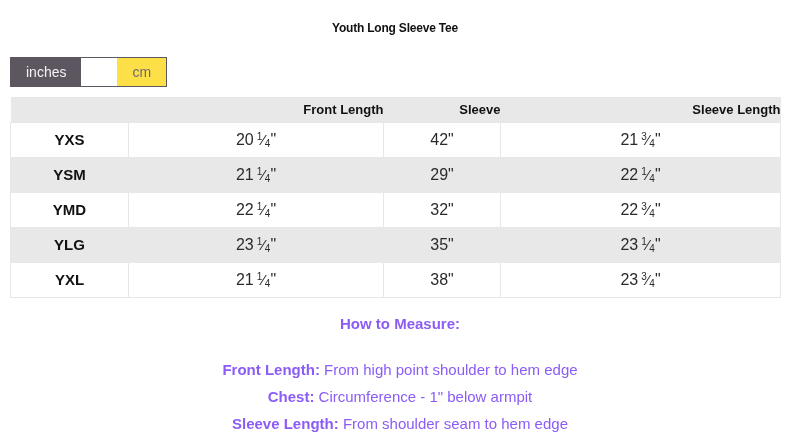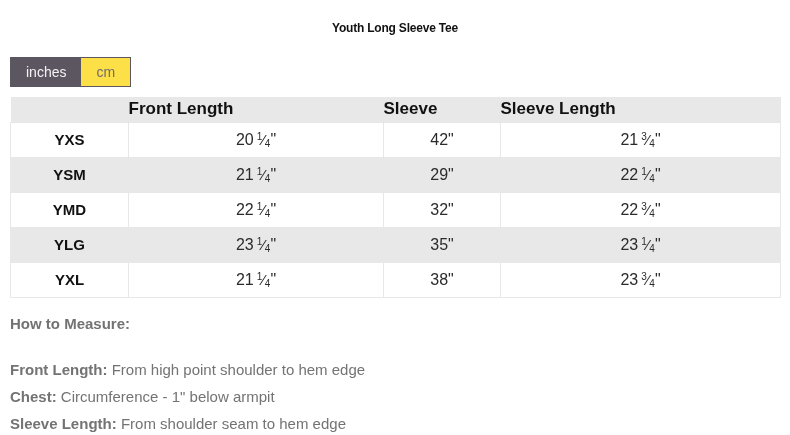--- a/index.html
+++ b/index.html
@@ -21,20 +21,21 @@
     letter-spacing: -0.2px;
     line-height: 24px;
   }
 
   
   .unit-toggle {
     display: inline-flex;
     margin: 17px 0 0 10px;
     border: 1px solid #5c5661;
     background: #ffffff;
+    gap: 36px;
   }
   .unit-btn {
     height: 28px;
     padding: 0 15px;
     font-family: inherit;
     font-size: 14px;
     border: none;
     background: #fde047;
     color: #6e6a72;
     cursor: pointer;
@@ -53,24 +54,24 @@
     table-layout: fixed;
   }
   .size-chart col.c-size   { width: 118px; }
   .size-chart col.c-front  { width: 255px; }
   .size-chart col.c-chest  { width: 117px; }
   .size-chart col.c-sleeve { width: 280px; }
 
   .size-chart thead th {
     background: #e9e8e8;
     height: 25px;
-    font-size: 17px;
+    font-size: 13px;
     font-weight: bold;
     color: #111111;
-    text-align: left;
+    text-align: right;
     border: none;
     vertical-align: middle;
   }
   .size-chart tbody th,
   .size-chart tbody td {
     height: 35px;
     text-align: center;
     vertical-align: middle;
     border: 1px solid #e7e7e7;
   }
@@ -88,21 +89,21 @@
     font-size: 16px;
     color: #2b2b2b;
   }
   .fnum, .fden { font-size: 10px; position: relative; }
   .fnum { top: -5px; }
   .fden { top: 2px; }
   .fslash { font-size: 15px; }
   .fnum:not(:empty) { margin-left: 3px; }
 
   
-  .howto { margin: 16px 0 0 10px; color: #737373; }
+  .howto { margin: 16px 0 0 10px; color: #8b5cf6; text-align: center; }
   .howto-heading {
     font-size: 15px;
     font-weight: bold;
     line-height: 20px;
     margin-bottom: 22px;
   }
   .howto-item { font-size: 15px; line-height: 27px; }
   .howto-item strong { font-weight: bold; }
 </style>
 </head>

